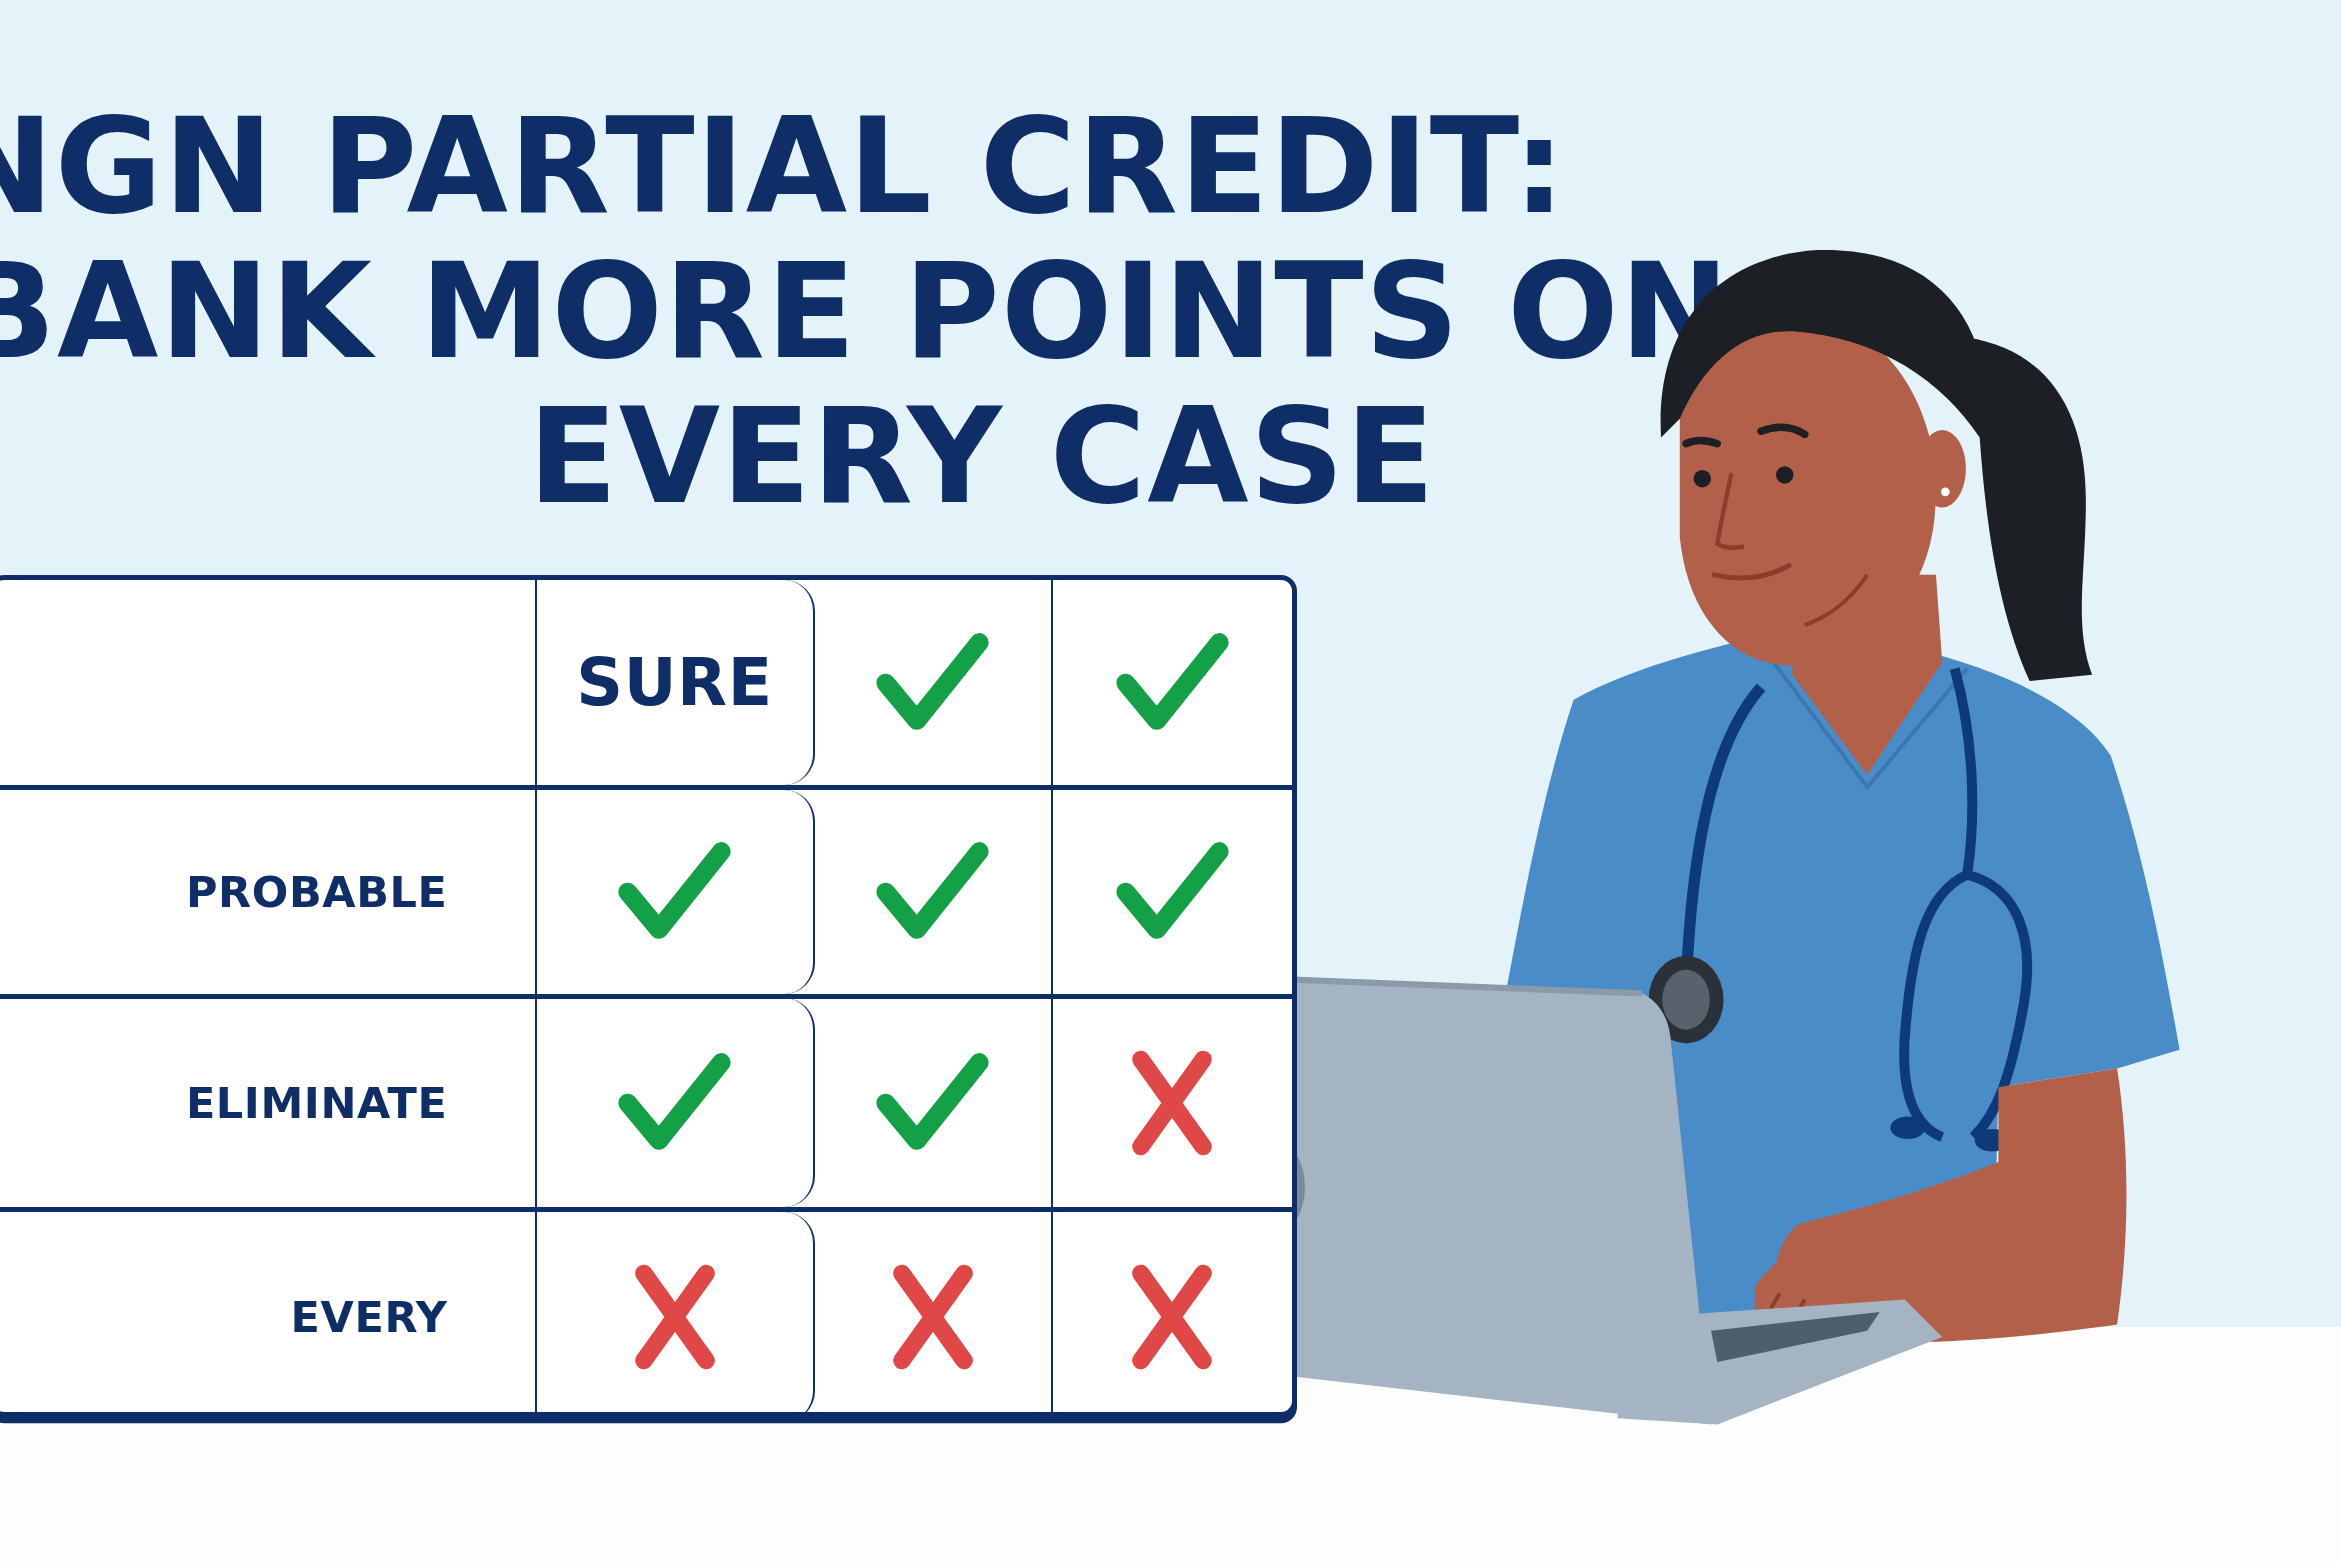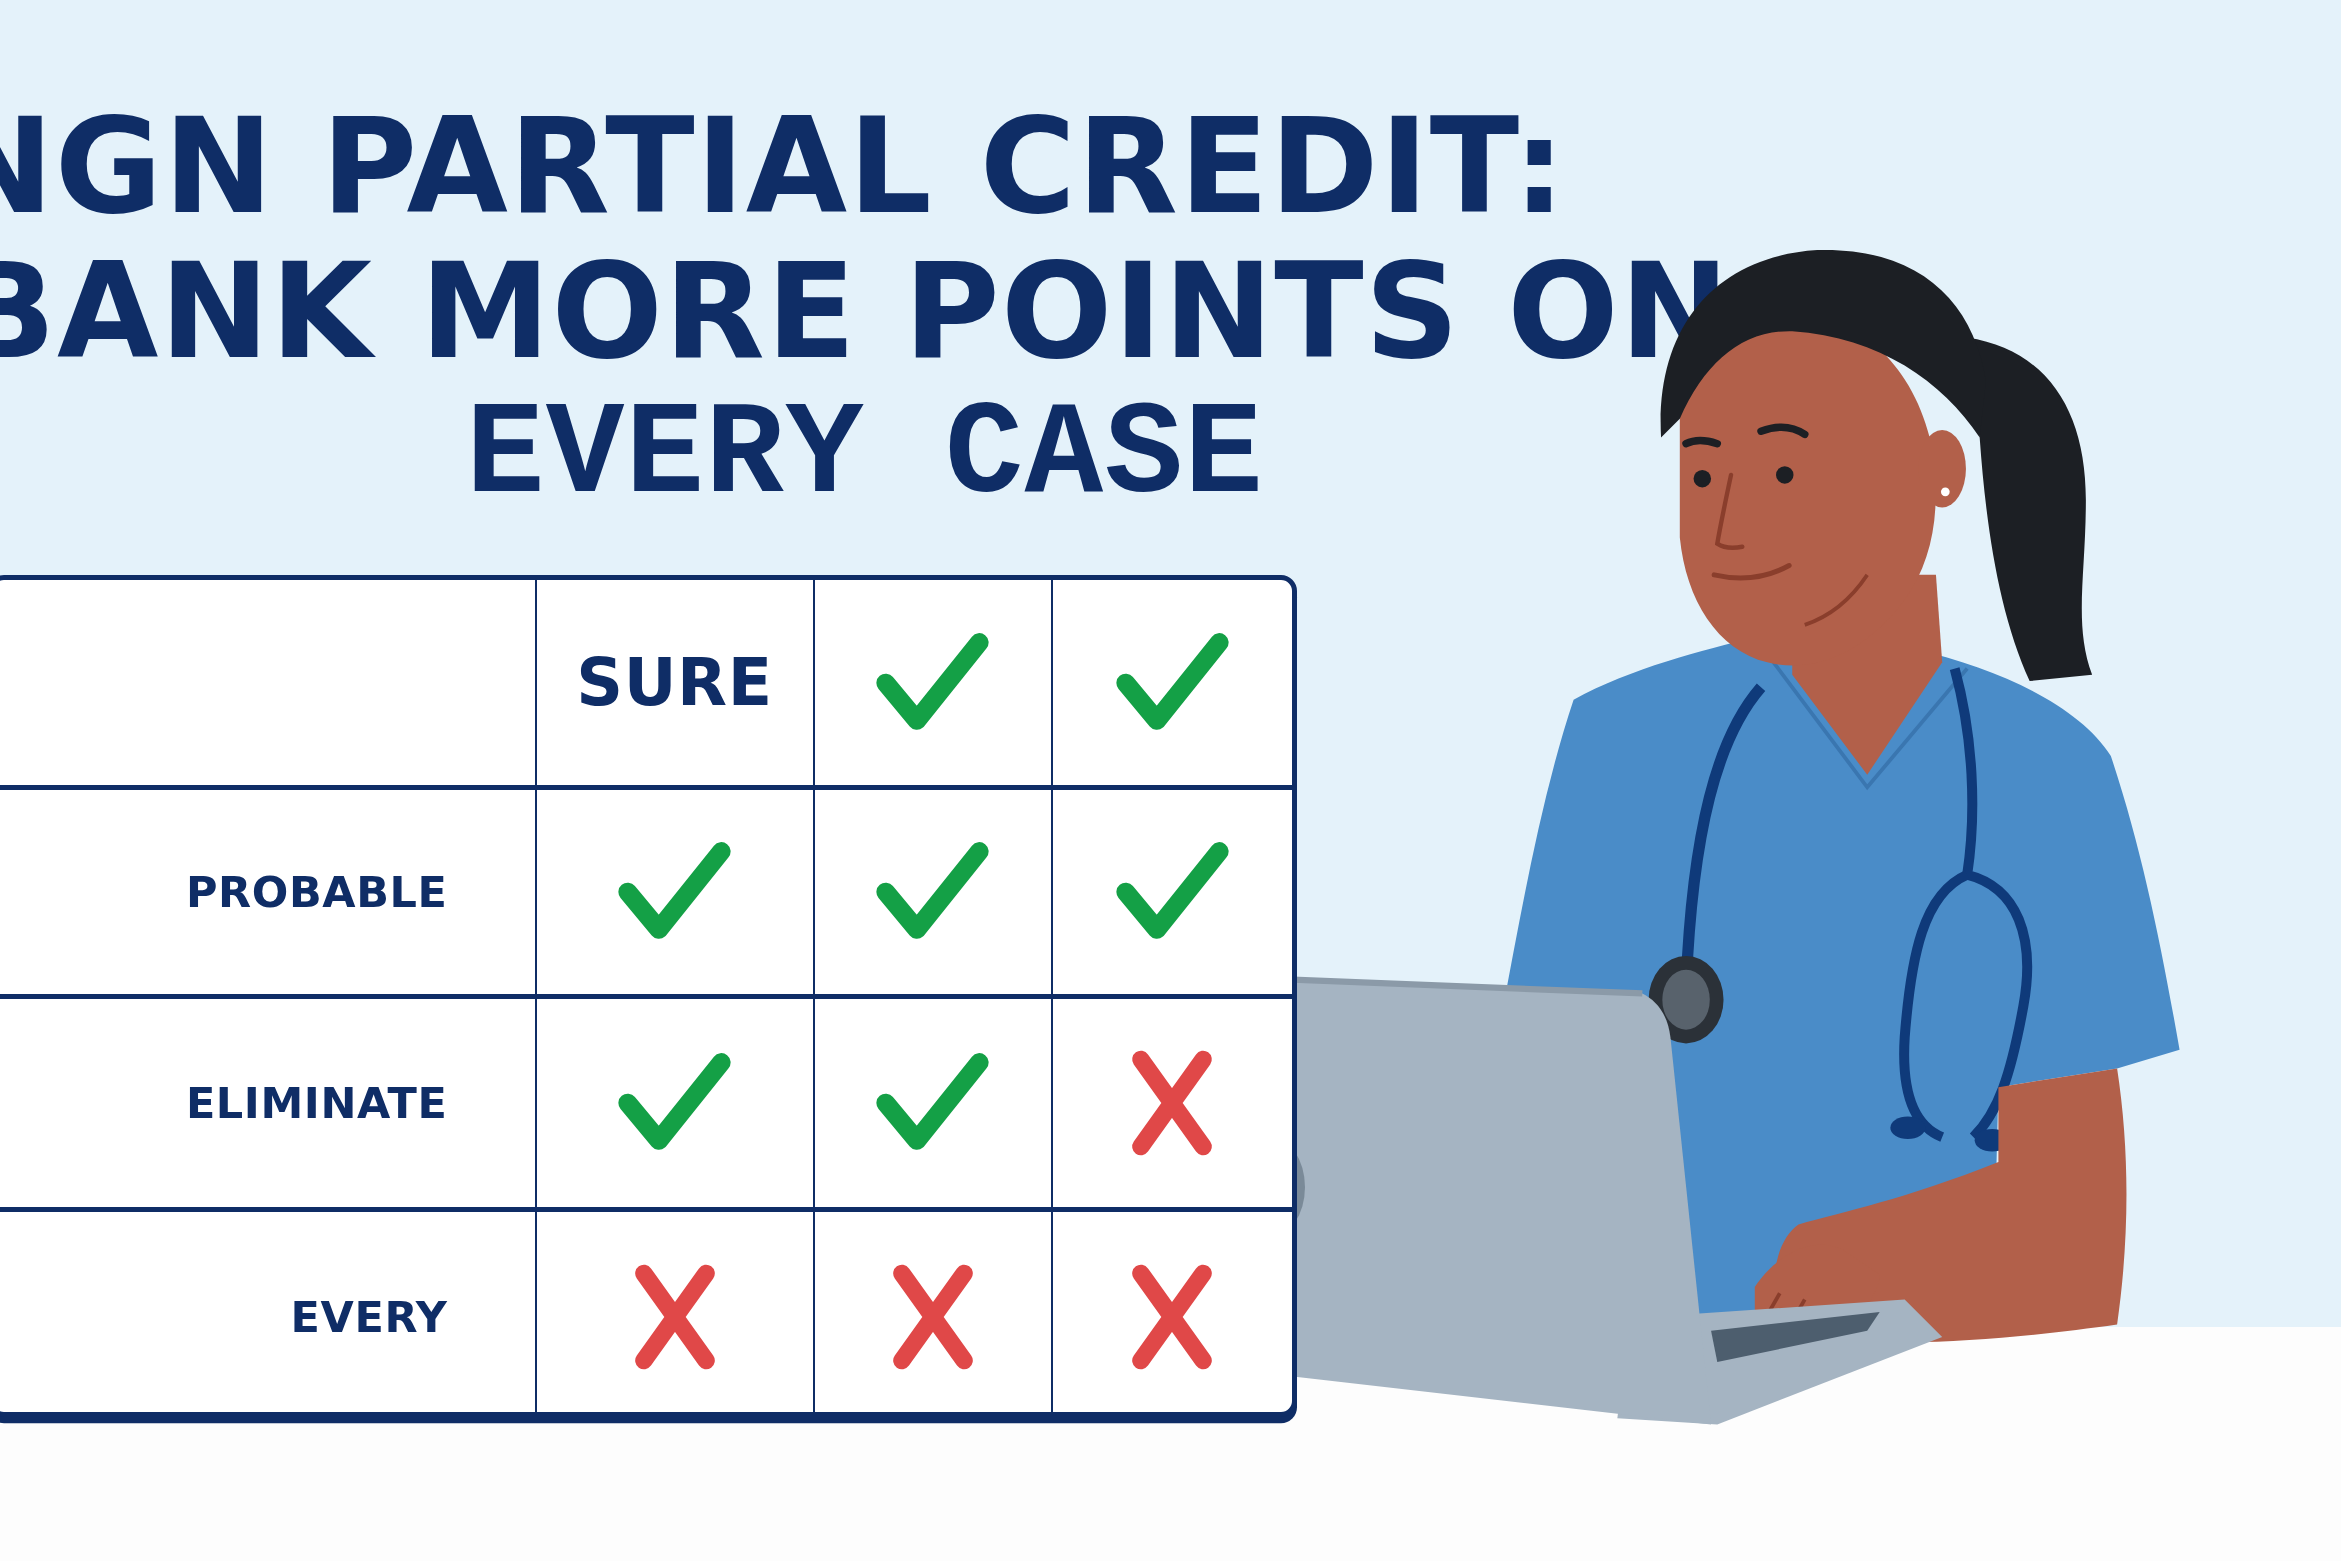--- a/index.html
+++ b/index.html
@@ -13,36 +13,36 @@
       background: #fdfdfd;
     }
     .title {
       position: absolute; left: 0; top: 94px; width: 1436px;
       color: #0f2d66; font-weight: bold; text-align: center;
       font-size: 131px; line-height: 145px; letter-spacing: 1.2px;
       white-space: nowrap;
     }
     .title .l1 { display: block; margin-left: -56px; text-align: left; padding-left: 0; }
     .title .l2 { display: block; text-align: left; margin-left: -44px; }
-    .title .l3 { display: block; text-align: center; margin-left: 294px; font-family: Liberation Mono, monospace; }
+    .title .l3 { display: block; text-align: right; margin-left: 294px; }
 
     .table {
       position: absolute; left: -12.5px; top: 575px; width: 1309px; height: 842px;
       background: #ffffff; border: 5.6px solid #0f2d66; border-radius: 16px;
       box-sizing: border-box; overflow: hidden;
       box-shadow: 0 6.2px 0 #0f2d66;
     }
     .row { position: absolute; left: 0; width: 100%; display: flex; }
     .row .cell {
       box-sizing: border-box; height: 100%; display: flex; align-items: center; justify-content: center;
       border-right: 2.5px solid #0f2d66;
     }
     .row .cell:last-child { border-right: none; }
     .row .c0 { width: 544px; justify-content: flex-end; padding-right: 87px; }
-    .row .c1 { width: 278px; }
+    .row .c1 { width: 278px; border-radius: 31px; }
     .row .c2 { width: 238px; }
     .row .c3 { flex: 1; }
     .row.hl { border-bottom: 5px solid #0f2d66; box-sizing: border-box; }
     .label {
       color: #0f2d66; font-weight: bold; font-size: 43px; letter-spacing: 0.6px;
     }
     .label.sure { font-size: 65px; }
     .mark svg { display: block; }
 
     .nurse { position: absolute; left: 1280px; top: 175px; width: 1062px; height: 1312px; }

